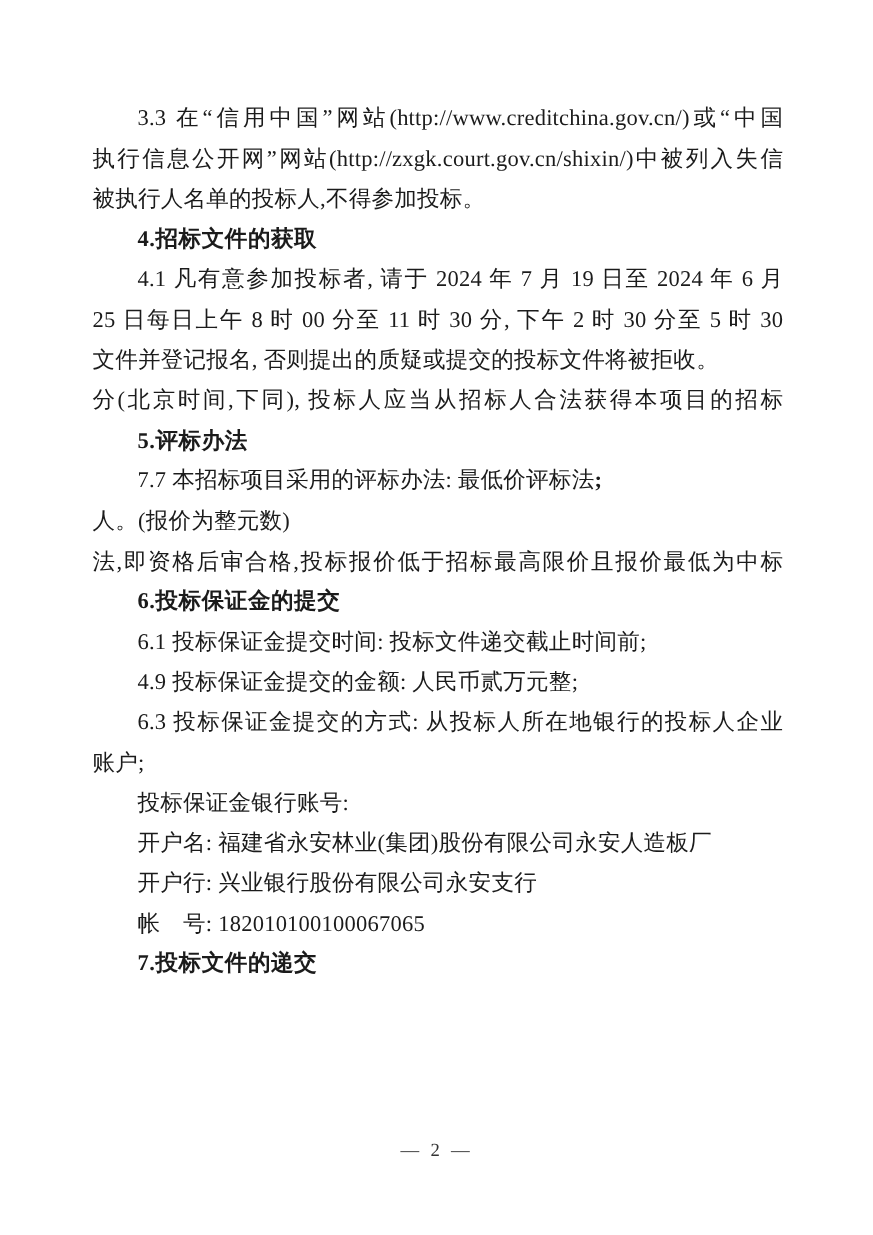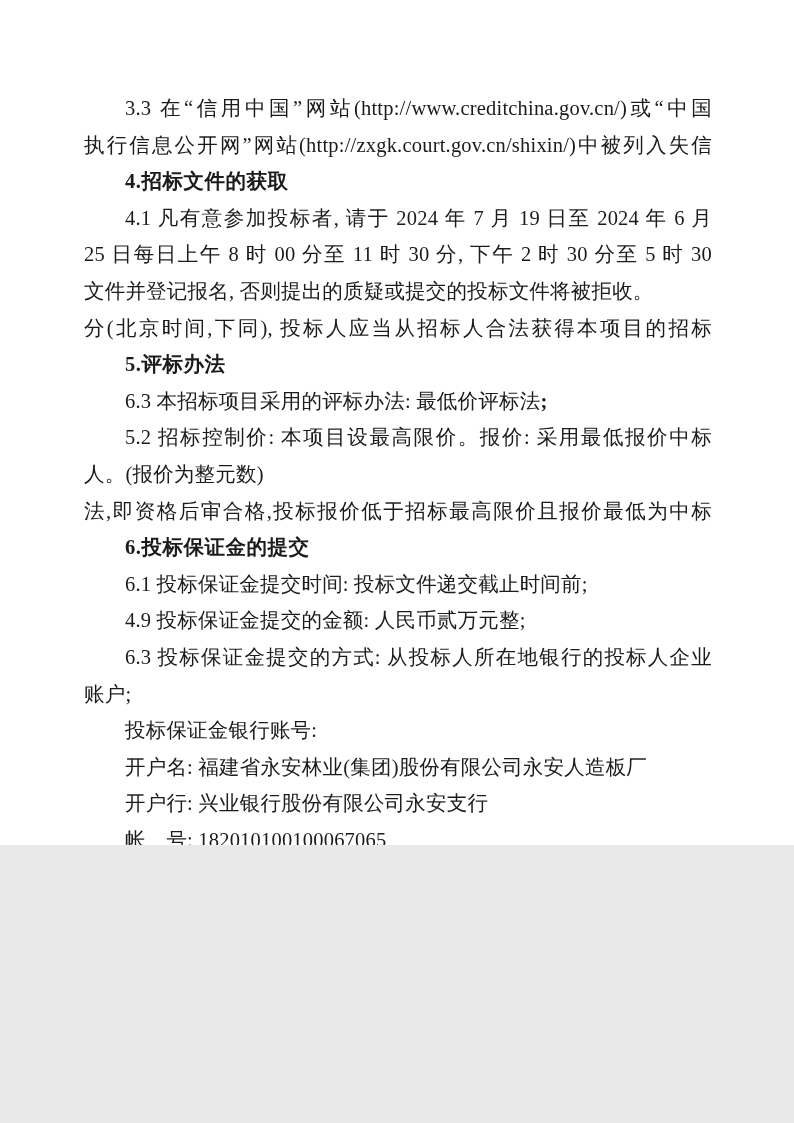--- a/index.html
+++ b/index.html
@@ -1,18 +1,18 @@
 <!DOCTYPE html>
 <html><head>
 <meta charset="utf-8">
 <style>
   html,body{margin:0;padding:0;background:#e9e9e9;}
   .page{
     position:relative;
-    width:794px;height:845px;
+    width:794px;height:1123px;
     margin:0 auto;
     background:#ffffff;
     overflow:hidden;
     font-family:"Liberation Serif","DejaVu Serif",serif;
     color:#1b1b1b;
   }
   .content{
     position:absolute;
     left:84px;top:90px;
     width:628px;
@@ -43,38 +43,38 @@
   }
 </style>
 </head>
 <body>
 
 <div class="page">
   <div class="content">
       <div class="block body">
         <div class="line indent full">3.3 在“信用中国”网站(http://www.creditchina.gov.cn/)或“中国</div>
         <div class="line full">执行信息公开网”网站(http://zxgk.court.gov.cn/shixin/)中被列入失信</div>
+        <div class="line">被执行人名单的投标人,不得参加投标。</div>
       </div>
       <div class="block heading">
         <div class="line indent">4.招标文件的获取</div>
       </div>
       <div class="block body">
         <div class="line indent full">4.1 凡有意参加投标者, 请于 2024 年 7 月 19 日至 2024 年 6 月</div>
         <div class="line full">25 日每日上午 8 时 00 分至 11 时 30 分, 下午 2 时 30 分至 5 时 30</div>
         <div class="line">文件并登记报名, 否则提出的质疑或提交的投标文件将被拒收。</div>
         <div class="line full">分(北京时间,下同), 投标人应当从招标人合法获得本项目的招标</div>
       </div>
       <div class="block heading">
         <div class="line indent">5.评标办法</div>
       </div>
       <div class="block body">
-        <div class="line indent"><span>6.3 本招标项目采用的评标办法: 最低价评标法</span><span class="b">;</span></div>
+        <div class="line indent"><span>7.7 本招标项目采用的评标办法: 最低价评标法</span><span class="b">;</span></div>
       </div>
       <div class="block body">
-        <div class="line indent full">5.2 招标控制价: 本项目设最高限价。报价: 采用最低报价中标</div>
         <div class="line">人。(报价为整元数)</div>
         <div class="line full">法,即资格后审合格,投标报价低于招标最高限价且报价最低为中标</div>
       </div>
       <div class="block heading">
         <div class="line indent">6.投标保证金的提交</div>
       </div>
       <div class="block body">
         <div class="line indent">6.1 投标保证金提交时间: 投标文件递交截止时间前;</div>
       </div>
       <div class="block body">

